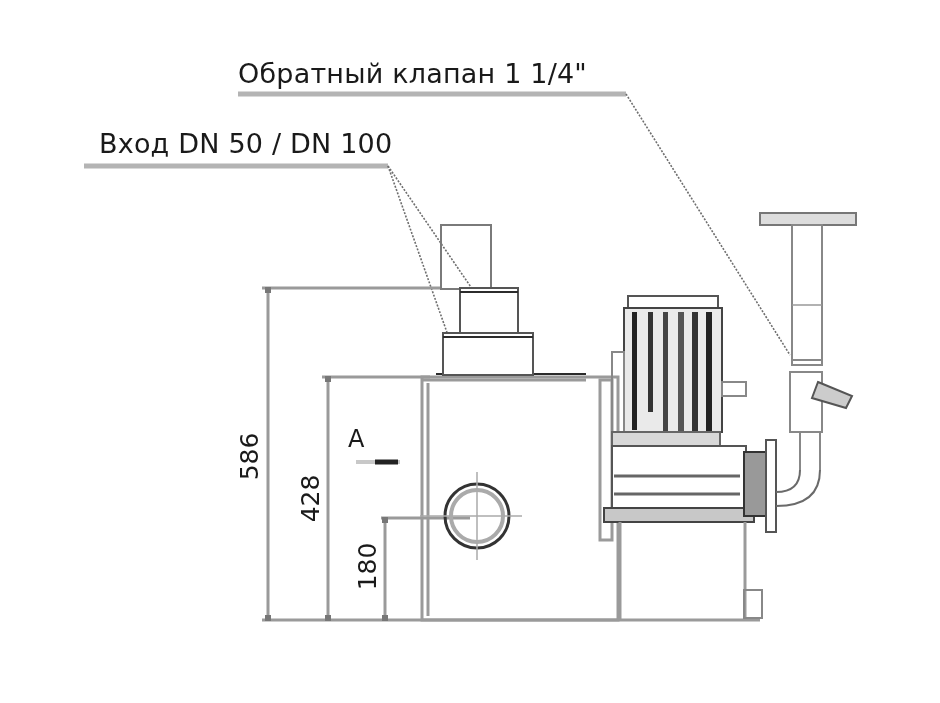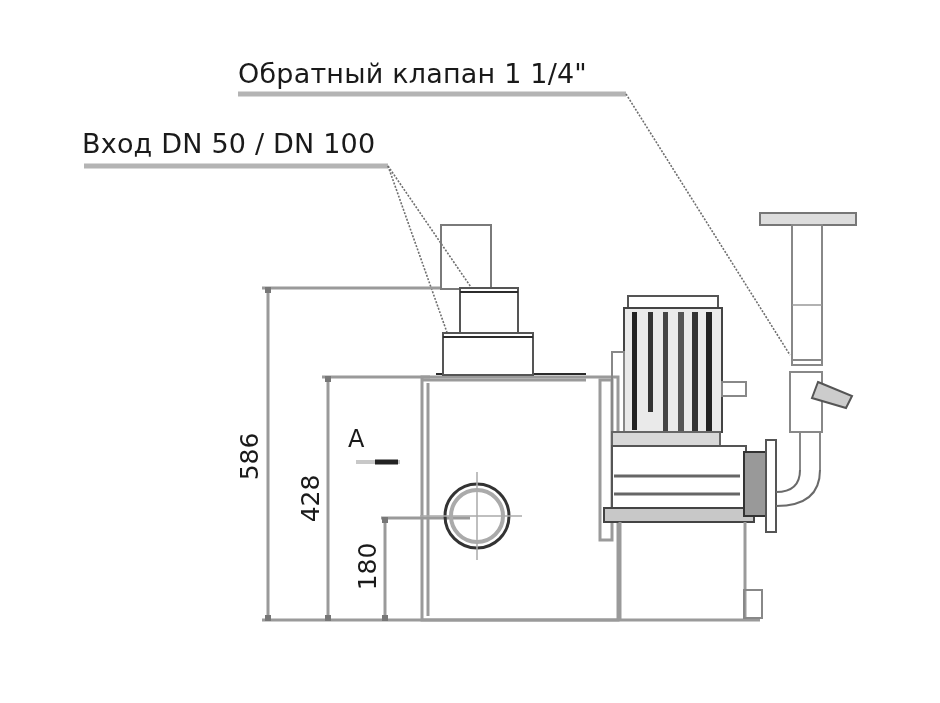--- a/index.html
+++ b/index.html
@@ -101,18 +101,18 @@
     <rect x="790" y="372" width="32" height="60" fill="#fff" stroke="#888" stroke-width="2"></rect>
     <polygon points="818,382 852,396 846,408 812,398" fill="#ccc" stroke="#555" stroke-width="2"></polygon>
     <line x1="800" y1="432" x2="800" y2="470" stroke="#888" stroke-width="2"></line>
     <line x1="820" y1="432" x2="820" y2="470" stroke="#888" stroke-width="2"></line>
     <path d="M800 470 Q800 492 776 492" class="lnd"></path>
     <path d="M820 470 Q820 506 776 506" class="lnd"></path>
   </g>
 </svg>
 
 <div class="label" style="left:238px; top:58px;">Обратный клапан 1  1/4"</div>
-<div class="label" style="left:82px; top:128px;">Вход  DN 50 / DN 100</div>
+<div class="label" style="left:99px; top:128px;">Вход  DN 50 / DN 100</div>
 
 <div class="dim" style="left:226px; top:442px;">586</div>
 <div class="dim" style="left:287px; top:484px;">428</div>
 <div class="dim" style="left:344px; top:552px;">180</div>
 <div class="label" style="left:348px; top:425px; font-size:24px;">A</div>
 
 </body></html>

